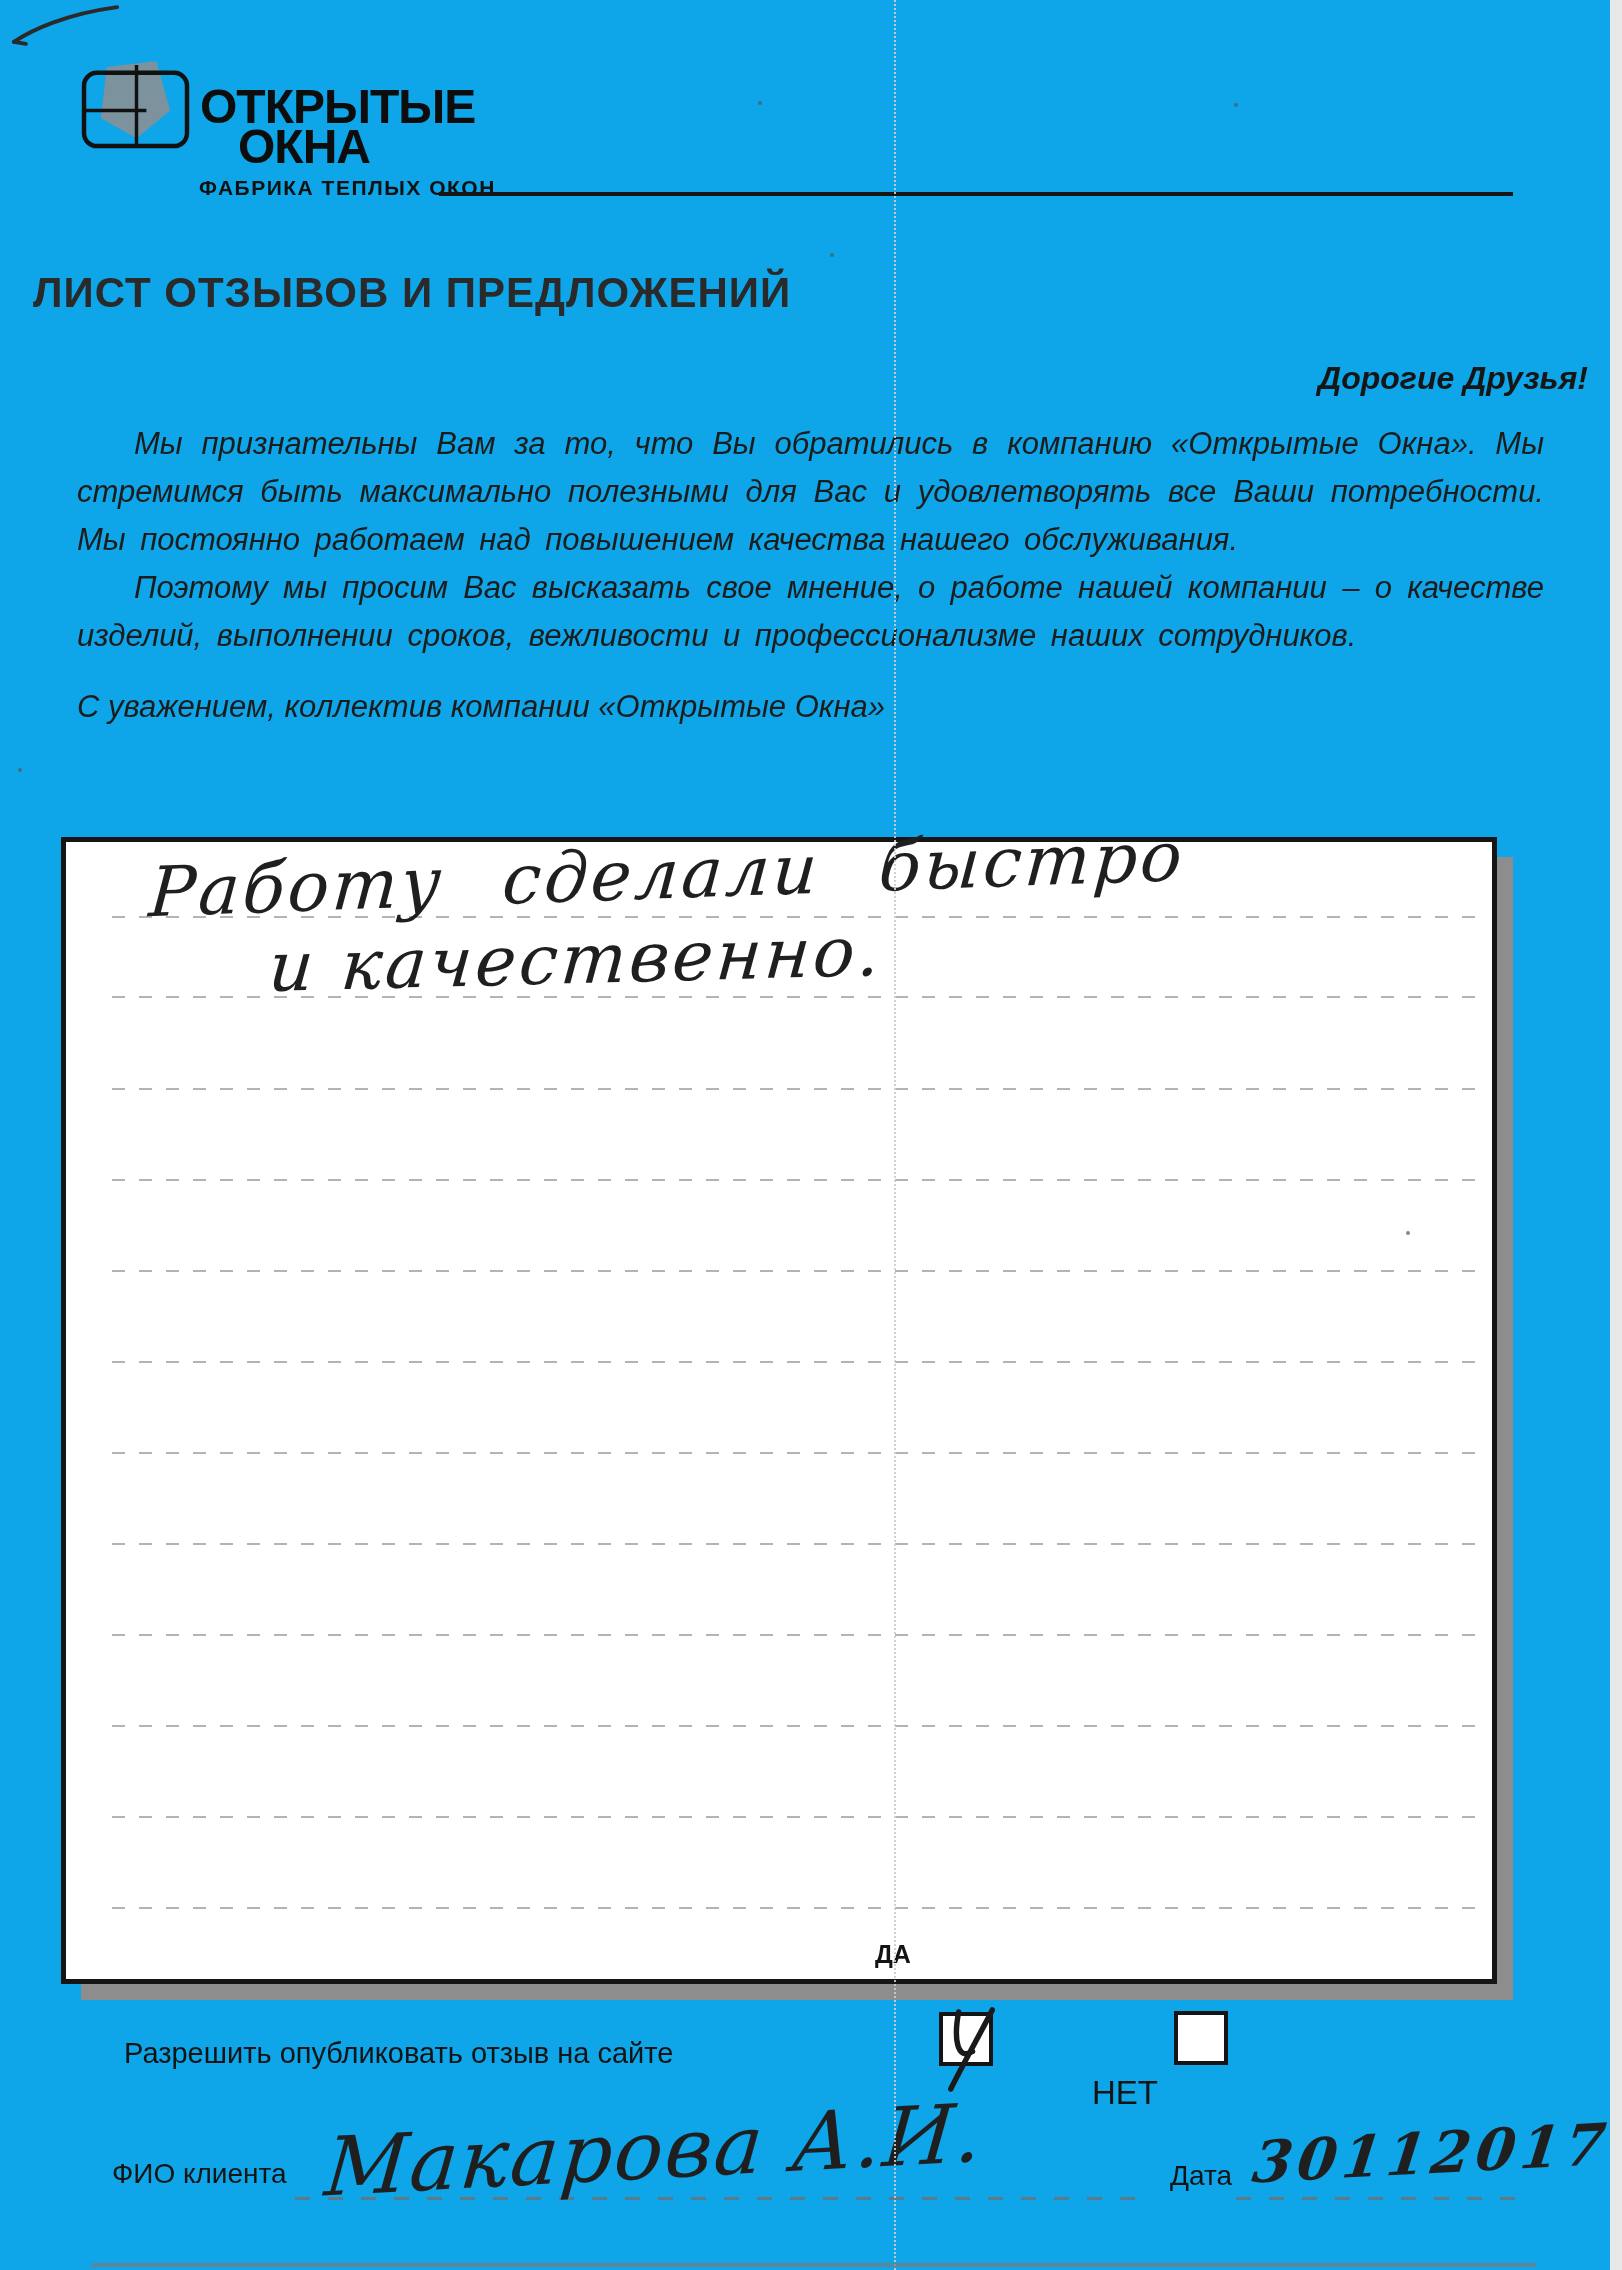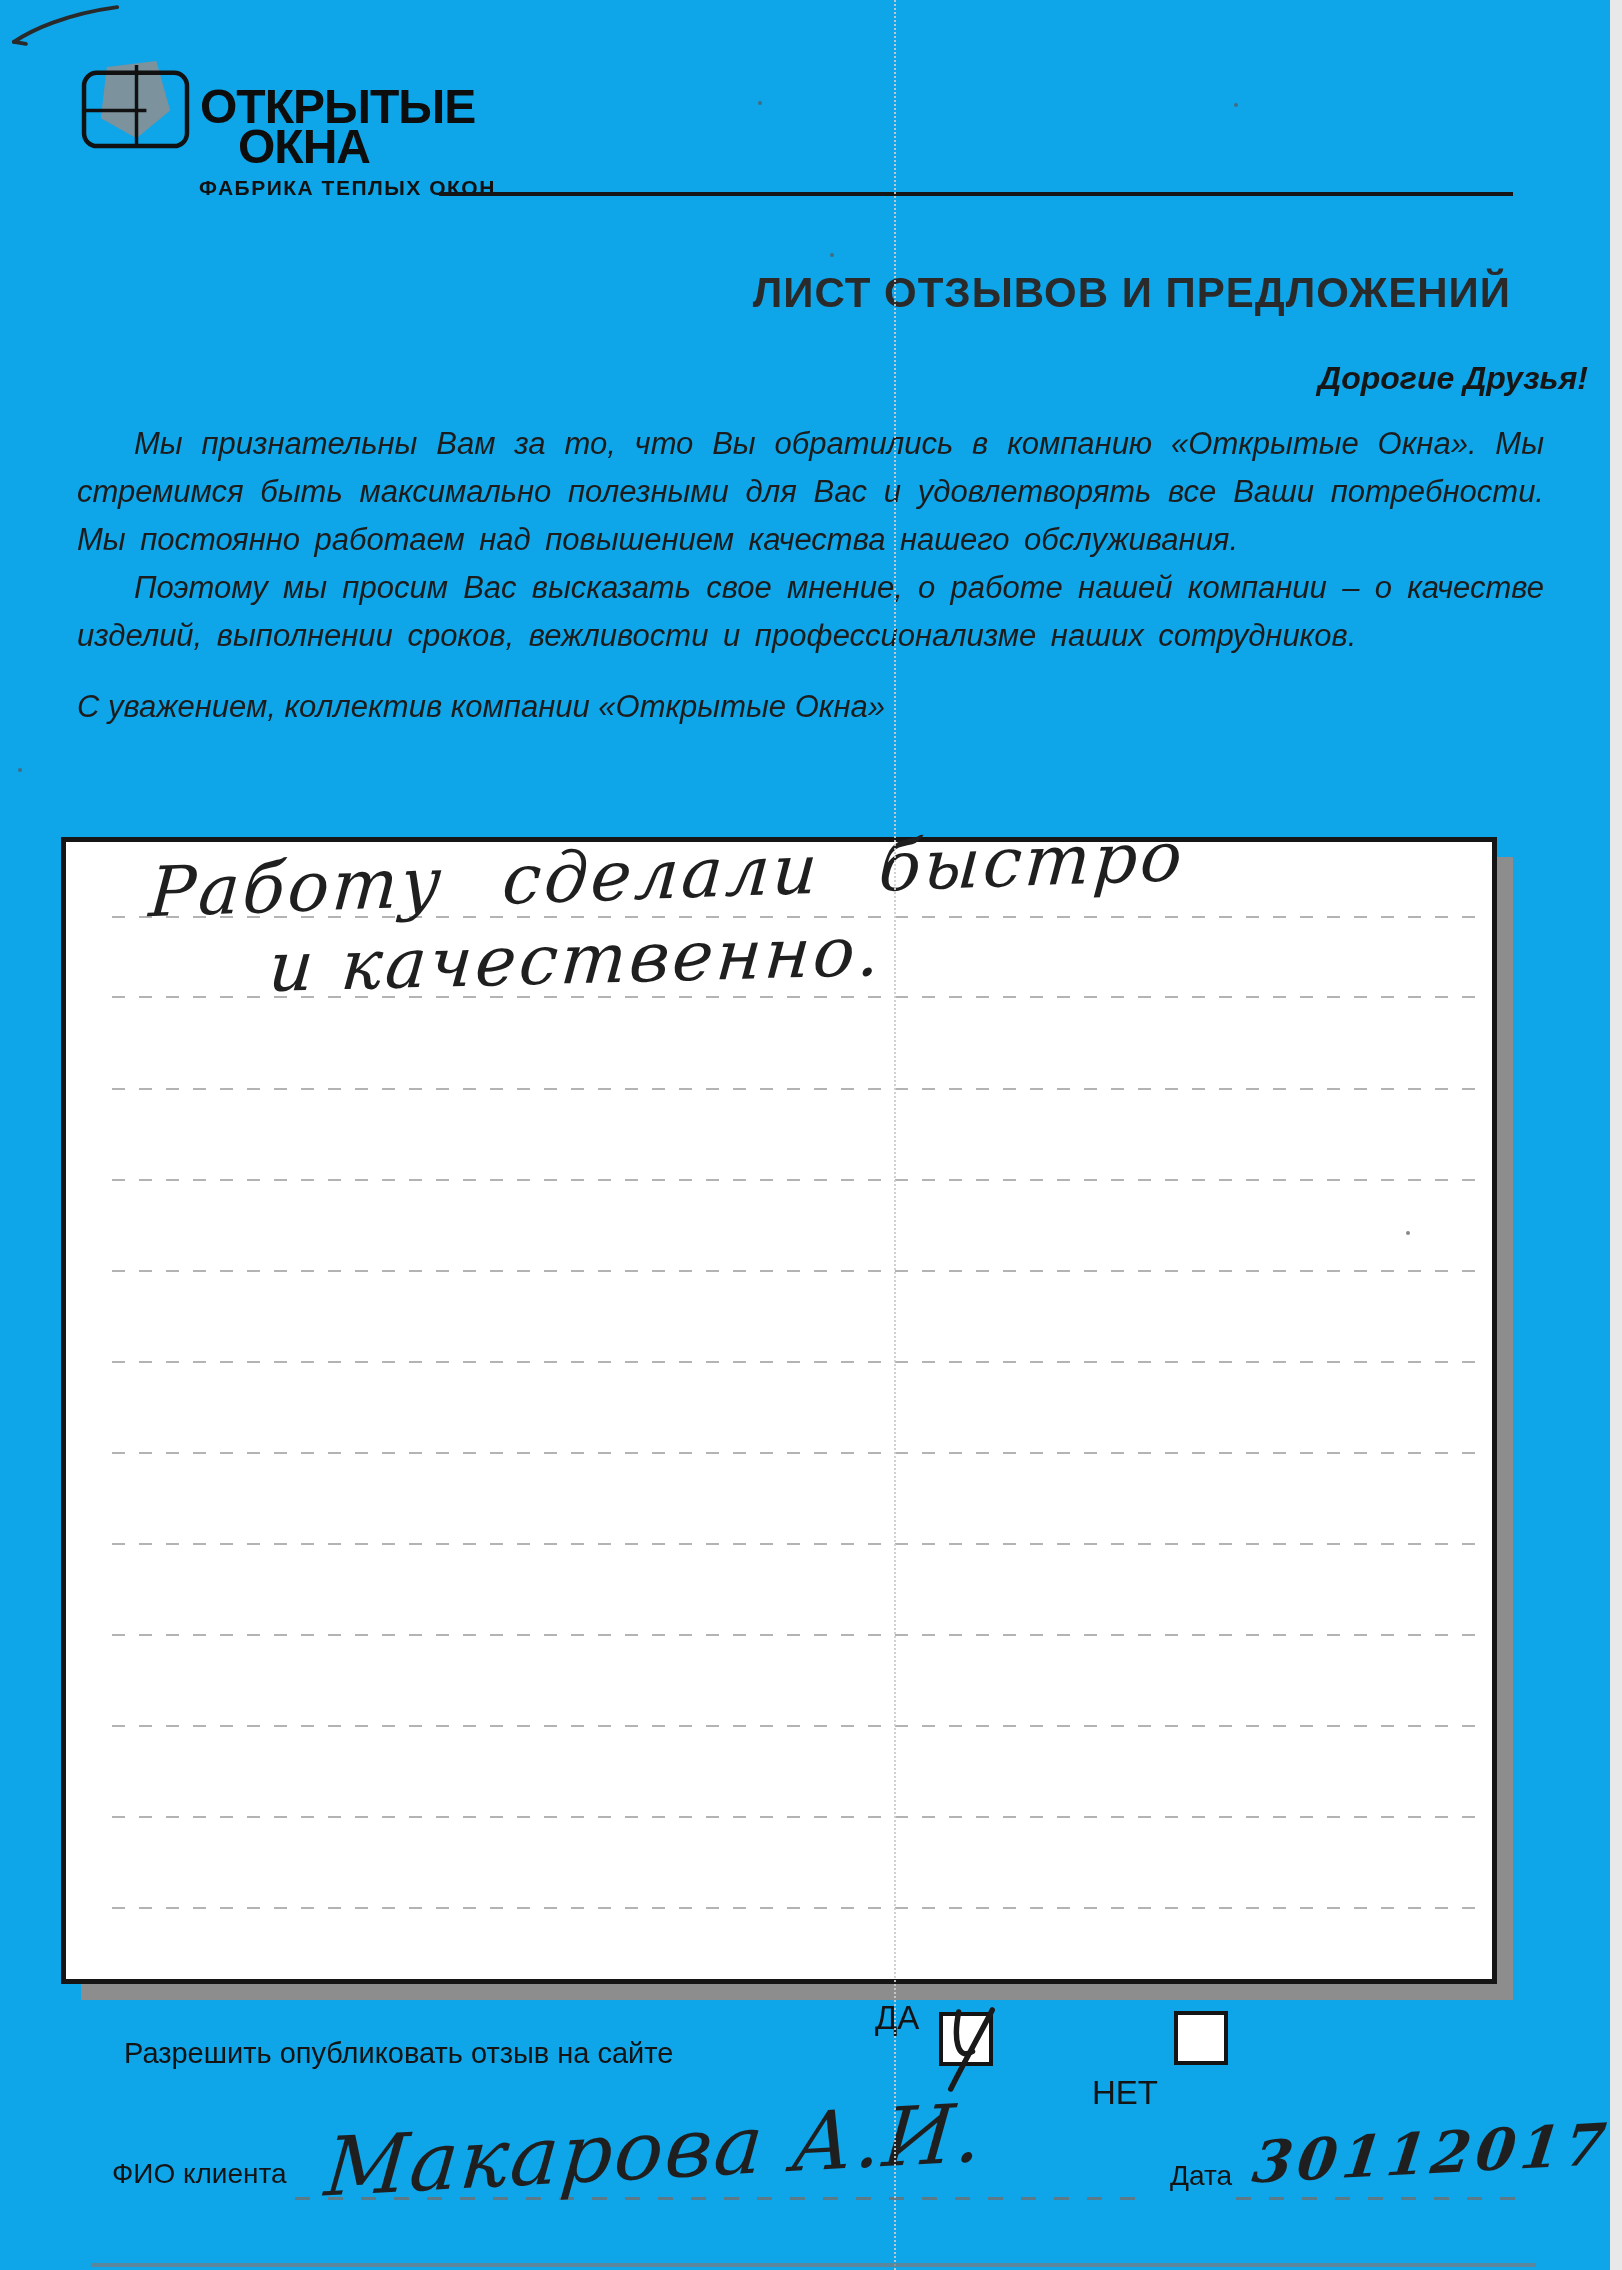--- a/index.html
+++ b/index.html
@@ -9,41 +9,41 @@
   }
   .abs{position:absolute;}
 
   
   .brand-line1{left:200px;top:79px;font-size:48px;font-weight:900;letter-spacing:-1px;color:#0d0d0d;}
   .brand-line2{left:238px;top:119px;font-size:48px;font-weight:900;letter-spacing:-1px;color:#0d0d0d;}
   .brand-tagline{left:199px;top:176px;font-size:21px;font-weight:700;letter-spacing:1.5px;color:#111;}
   .header-rule{left:439px;top:192px;width:1074px;height:4px;background:#161616;}
 
   
-  .doc-title{left:0;top:269px;width:1511px;text-align:right;font-size:42px;font-weight:800;letter-spacing:1px;color:#2a2a2a;}
+  .doc-title{left:0;top:269px;width:1511px;text-align:left;font-size:42px;font-weight:800;letter-spacing:1px;color:#2a2a2a;padding-left:33px;}
   .greeting{left:0;top:360px;width:1588px;text-align:right;font-size:32px;font-weight:700;font-style:italic;color:#161616;}
   .body-text{left:77px;top:420px;width:1467px;font-size:31px;font-style:italic;line-height:48px;color:#1c1c1c;text-align:justify;word-spacing:6px;}
   .body-text p{margin:0;text-indent:57px;}
   .signoff{left:77px;top:689px;width:1467px;text-align:left;font-size:31px;font-style:italic;color:#1c1c1c;}
 
   
   .review-box{
     left:61px;top:837px;width:1426px;height:1137px;background:#fff;
     border:5px solid #151515;box-shadow:18px 18px 0 -2px #8d8d8d;
   }
   .rule{position:absolute;left:46px;width:1376px;height:2px;
     background:repeating-linear-gradient(90deg,#9a9a9a 0 13px,transparent 13px 27px);opacity:.75;}
 
   .handwriting{font-family:"DejaVu Serif",serif;font-style:italic;color:#1f1f1f;white-space:nowrap;}
   .hw-review1{left:149px;top:834px;font-size:69px;letter-spacing:3px;word-spacing:34px;transform:rotate(-2deg) skewX(-6deg);}
   .hw-review2{left:269px;top:919px;font-size:69px;letter-spacing:3px;transform:rotate(-1.5deg) skewX(-6deg);}
 
   
   .consent-label{left:124px;top:2037px;font-size:29px;color:#141414;text-align:center;}
-  .yes-label{left:875px;top:1999px;font-size:33px;color:#141414;}
+  .yes-label{left:875px;top:1940px;font-size:25px;color:#141414;font-weight:bold;}
   .no-label{left:1092px;top:2035px;font-size:33px;color:#141414;margin-top:39px;}
   .checkbox{width:46px;height:46px;border:4px solid #141414;background:#fff;}
   .yes-box{left:939px;top:2012px;}
   .no-box{left:1174px;top:2011px;}
   .check-svg{left:929px;top:1996px;width:85px;height:101px;}
 
   
   .fio-label{left:112px;top:2158px;font-size:28px;color:#141414;}
   .date-label{left:1170px;top:2160px;font-size:28px;color:#141414;}
   .dash-line{height:3px;background:repeating-linear-gradient(90deg,#6f6f6f 0 15px,transparent 15px 33px);opacity:.8;}

